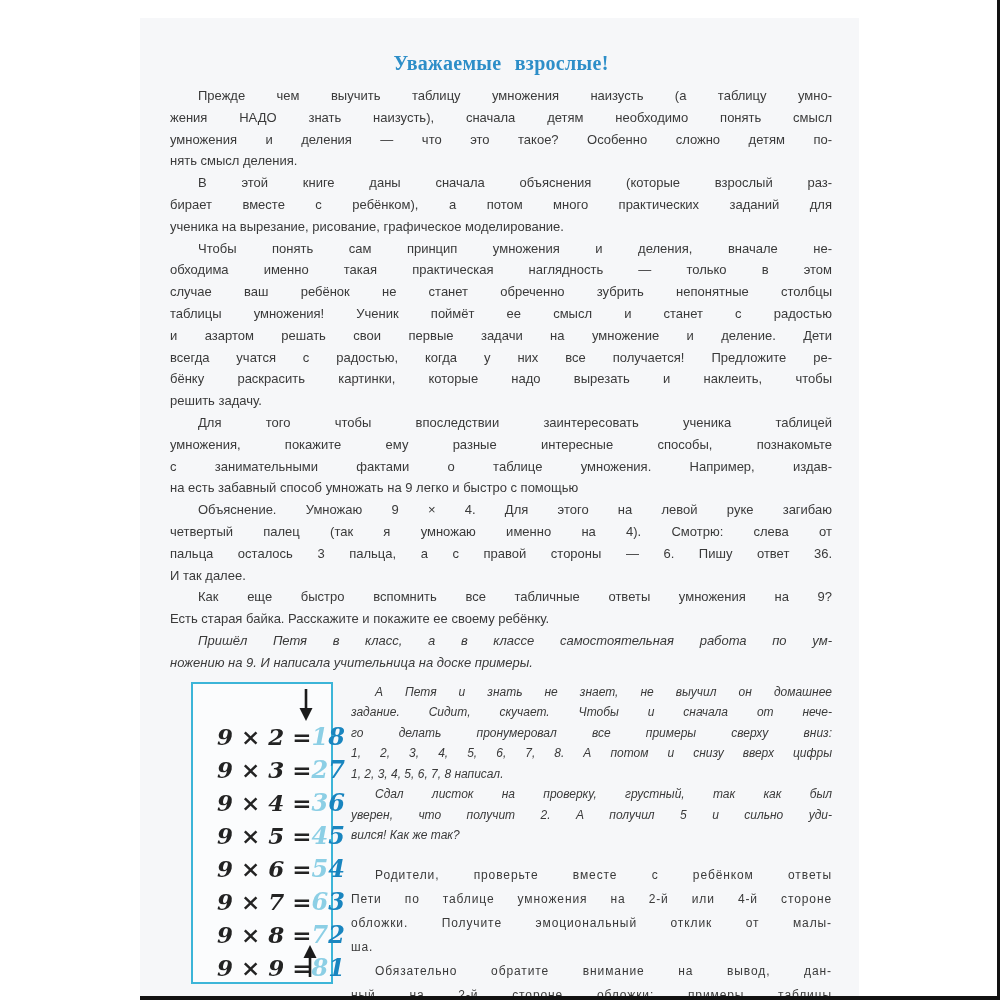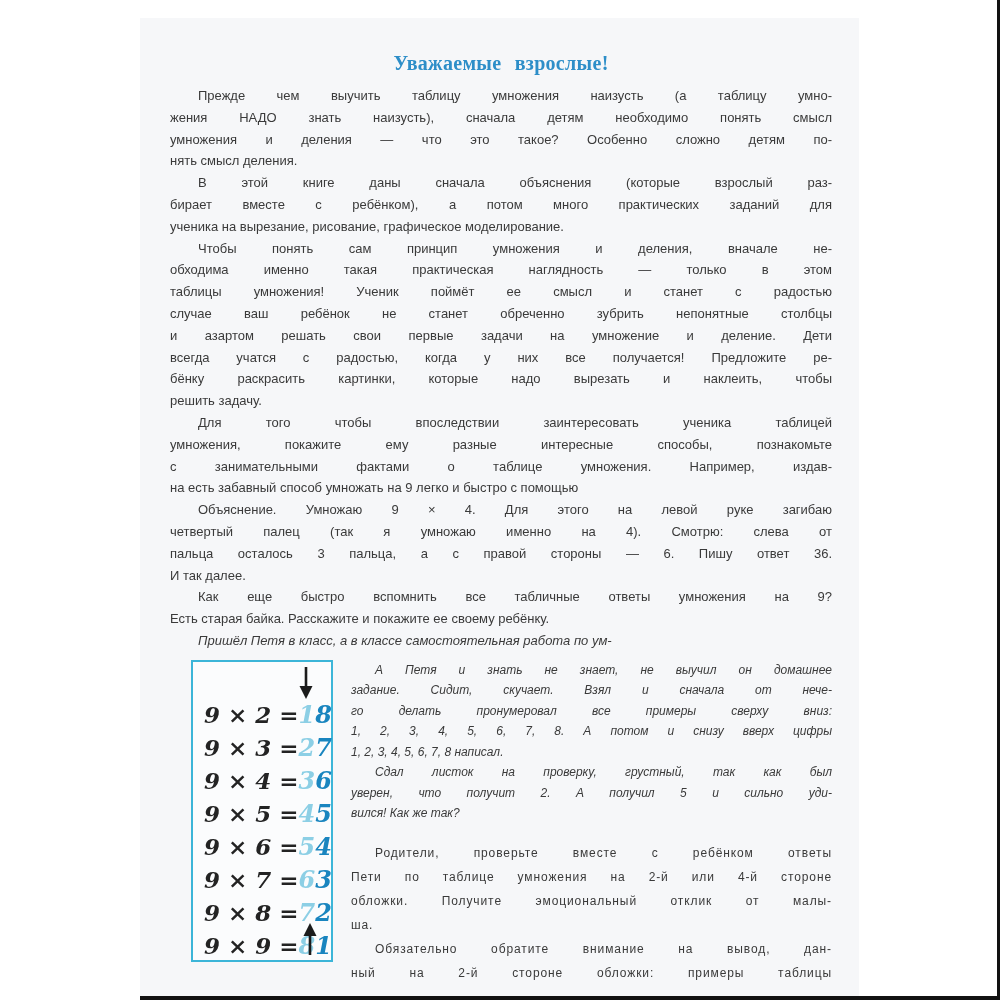--- a/index.html
+++ b/index.html
@@ -26,21 +26,21 @@
   .para .jline:first-child { text-indent:28px; }
   .para .jline:last-child { text-align-last:left; }
   .para.justify-all .jline:last-child { text-align-last:justify; }
   .twocol { display:flex; margin-top:8px; }
   .multbox {
     flex:none; box-sizing:border-box; position:relative;
     width:142px; height:302px; margin-left:21px;
     border:2px solid #3cb5d8; background:#fbfcfd;
     padding-top:36px;
   }
-  .eqrow { height:33px; display:flex; align-items:center; padding-left:11px; }
+  .eqrow { height:33px; display:flex; align-items:center; padding-left:24px; }
   .eq-lhs {
     font-family:"DejaVu Serif", serif; font-style:italic; font-weight:700;
     font-size:23px; color:#232323; width:95px; white-space:pre;
   }
   .eq-digit {
     font-family:"DejaVu Serif", serif; font-style:italic; font-weight:700;
     font-size:24px;
   }
   .arrow { position:absolute; line-height:0; }
   .arrow-down { top:5px; right:17px; }
@@ -69,22 +69,22 @@
           <div class="jline">нять смысл деления.</div>
         </div>
       <div class="para">
           <div class="jline">В этой книге даны сначала объяснения (которые взрослый раз-</div>
           <div class="jline">бирает вместе с ребёнком), а потом много практических заданий для</div>
           <div class="jline">ученика на вырезание, рисование, графическое моделирование.</div>
         </div>
       <div class="para">
           <div class="jline">Чтобы понять сам принцип умножения и деления, вначале не-</div>
           <div class="jline">обходима именно такая практическая наглядность — только в этом</div>
+          <div class="jline">случае ваш ребёнок не станет обреченно зубрить непонятные столбцы</div>
           <div class="jline">таблицы умножения! Ученик поймёт ее смысл и станет с радостью</div>
-          <div class="jline">случае ваш ребёнок не станет обреченно зубрить непонятные столбцы</div>
           <div class="jline">и азартом решать свои первые задачи на умножение и деление. Дети</div>
           <div class="jline">всегда учатся с радостью, когда у них все получается! Предложите ре-</div>
           <div class="jline">бёнку раскрасить картинки, которые надо вырезать и наклеить, чтобы</div>
           <div class="jline">решить задачу.</div>
         </div>
       <div class="para">
           <div class="jline">Для того чтобы впоследствии заинтересовать ученика таблицей</div>
           <div class="jline">умножения, покажите ему разные интересные способы, познакомьте</div>
           <div class="jline">с занимательными фактами о таблице умножения. Например, издав-</div>
           <div class="jline">на есть забавный способ умножать на 9 легко и быстро с помощью</div>
@@ -94,20 +94,21 @@
           <div class="jline">четвертый палец (так я умножаю именно на 4). Смотрю: слева от</div>
           <div class="jline">пальца осталось 3 пальца, а с правой стороны — 6. Пишу ответ 36.</div>
           <div class="jline">И так далее.</div>
         </div>
       <div class="para">
           <div class="jline">Как еще быстро вспомнить все табличные ответы умножения на 9?</div>
           <div class="jline">Есть старая байка. Расскажите и покажите ее своему ребёнку.</div>
         </div>
       <div class="para italic">
           <div class="jline">Пришёл Петя в класс, а в классе самостоятельная работа по ум-</div>
+          <div class="jline">ножению на 9. И написала учительница на доске примеры.</div>
         </div>
     </div>
 
     <div class="twocol">
       <div class="multbox" style="border-color: rgb(60, 181, 216);">
         <span class="arrow arrow-down">
           <svg width="16" height="32" viewBox="0 0 16 32">
               <line x1="8" y1="0" x2="8" y2="22" stroke="#1b1b1b" stroke-width="2.6"></line>
               <polygon points="1.5,19 8,32 14.5,19" fill="#1b1b1b"></polygon>
             </svg>
@@ -158,21 +159,21 @@
           <svg width="16" height="32" viewBox="0 0 16 32">
               <line x1="8" y1="32" x2="8" y2="10" stroke="#1b1b1b" stroke-width="2.6"></line>
               <polygon points="1.5,13 8,0 14.5,13" fill="#1b1b1b"></polygon>
             </svg>
         </span>
       </div>
 
       <div class="rightcol" style="color: rgb(58, 58, 58);">
         <div class="para italic">
             <div class="jline">А Петя и знать не знает, не выучил он домашнее</div>
-            <div class="jline">задание. Сидит, скучает. Взял и сначала от нече-</div>
+            <div class="jline">задание. Сидит, скучает. Чтобы и сначала от нече-</div>
             <div class="jline">го делать пронумеровал все примеры сверху вниз:</div>
             <div class="jline">1, 2, 3, 4, 5, 6, 7, 8. А потом и снизу вверх цифры</div>
             <div class="jline">1, 2, 3, 4, 5, 6, 7, 8 написал.</div>
           </div>
         <div class="para italic">
             <div class="jline">Сдал листок на проверку, грустный, так как был</div>
             <div class="jline">уверен, что получит 2. А получил 5 и сильно уди-</div>
             <div class="jline">вился! Как же так?</div>
           </div>
         <div class="para spaced gap">

